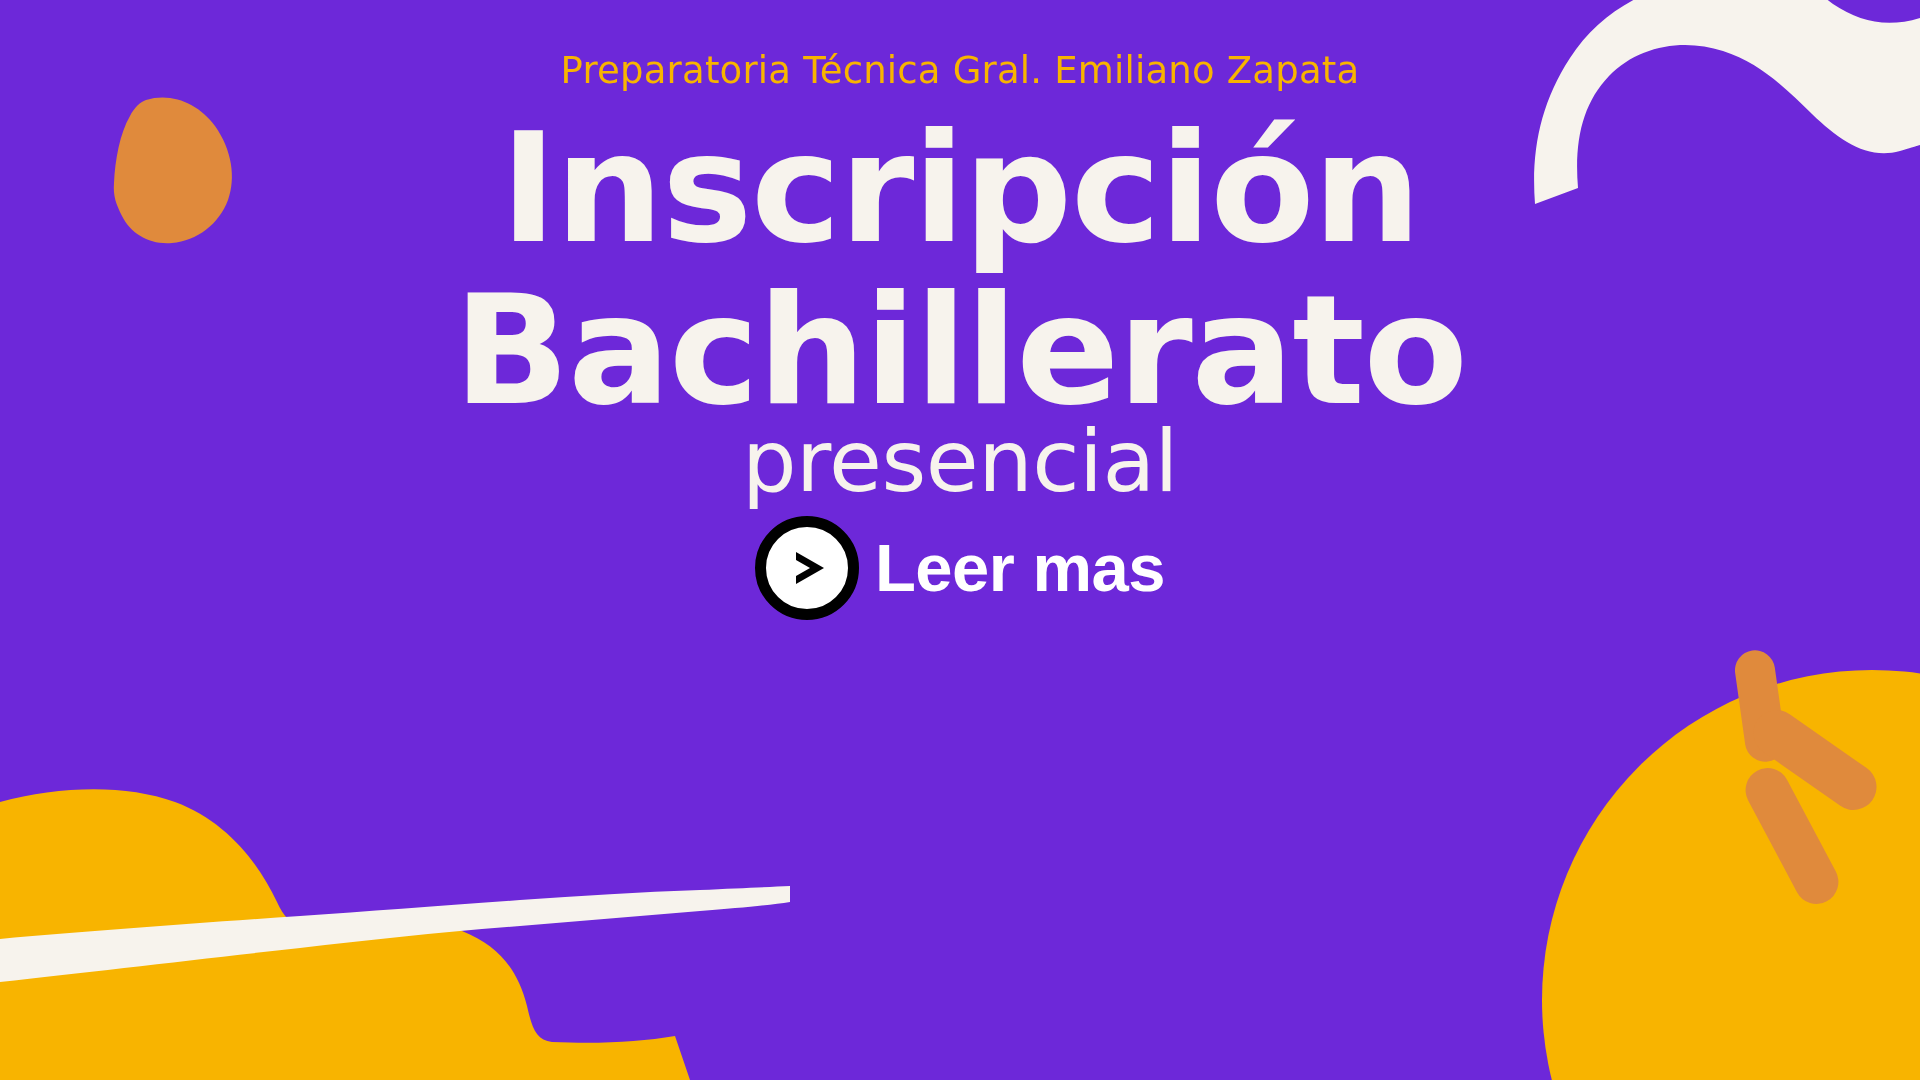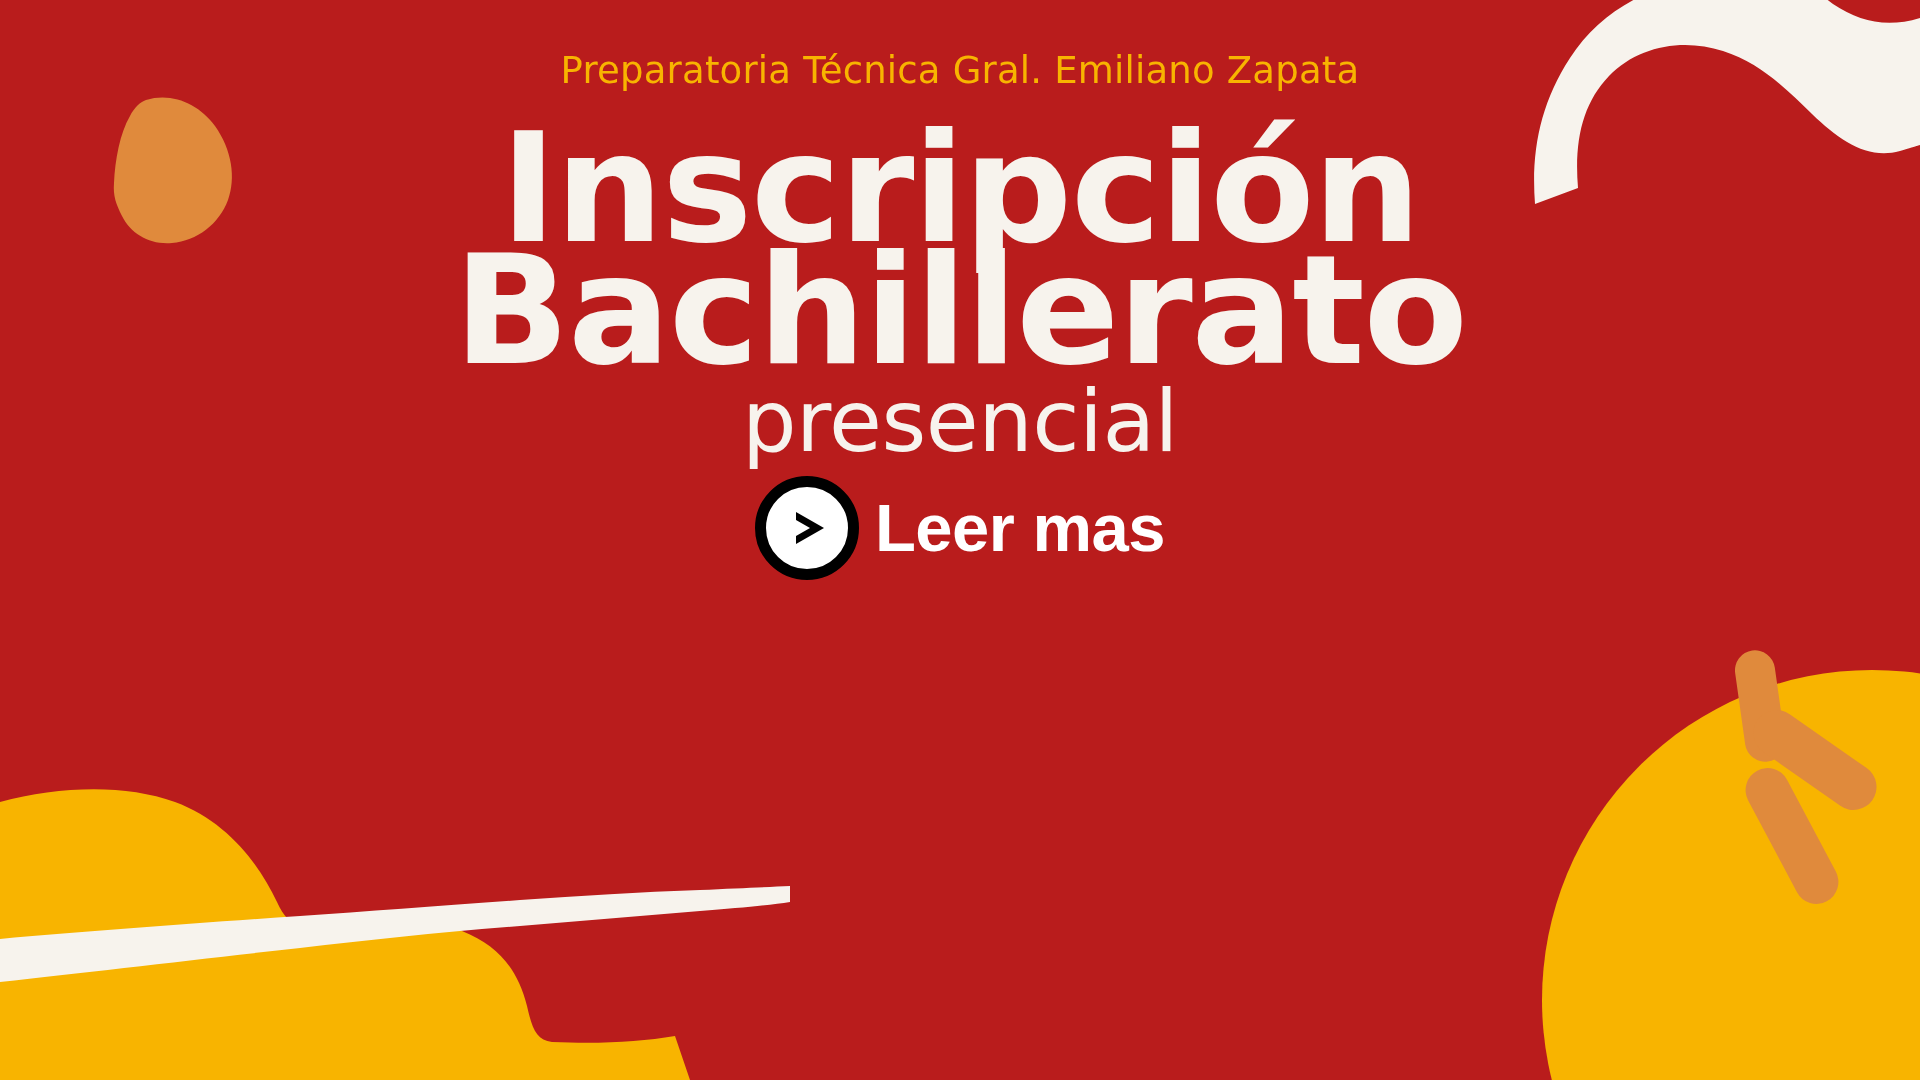--- a/index.html
+++ b/index.html
@@ -6,21 +6,21 @@
   html, body {
     margin: 0;
     padding: 0;
     background: #123;
   }
   #poster {
     position: relative;
     width: 1920px;
     height: 1080px;
     overflow: hidden;
-    background: #b91c1c;
+    background: #6d28d9;
     font-family: "DejaVu Sans", "Liberation Sans", sans-serif;
     -webkit-font-smoothing: antialiased;
   }
 
   
   .deco {
     position: absolute;
     inset: 0;
     width: 100%;
     height: 100%;
@@ -52,20 +52,21 @@
     margin: 0;
     padding: 0;
     color: #F7F3ED;
     font-weight: 700;
     text-align: center;
     line-height: 0.95;
     letter-spacing: -1.5px;
     display: flex;
     flex-direction: column;
     align-items: center;
+    gap: 40px;
   }
   .headline .l1 { font-size: 152px; margin-top: 28px; }
   .headline .l2 { font-size: 152px; margin-top: -22px; }
   .headline .l3 { font-size: 152px; margin-top: -22px; }
 
   .subhead {
     color: #F7F3ED;
     font-size: 86px;
     font-weight: 400;
     line-height: 1;

